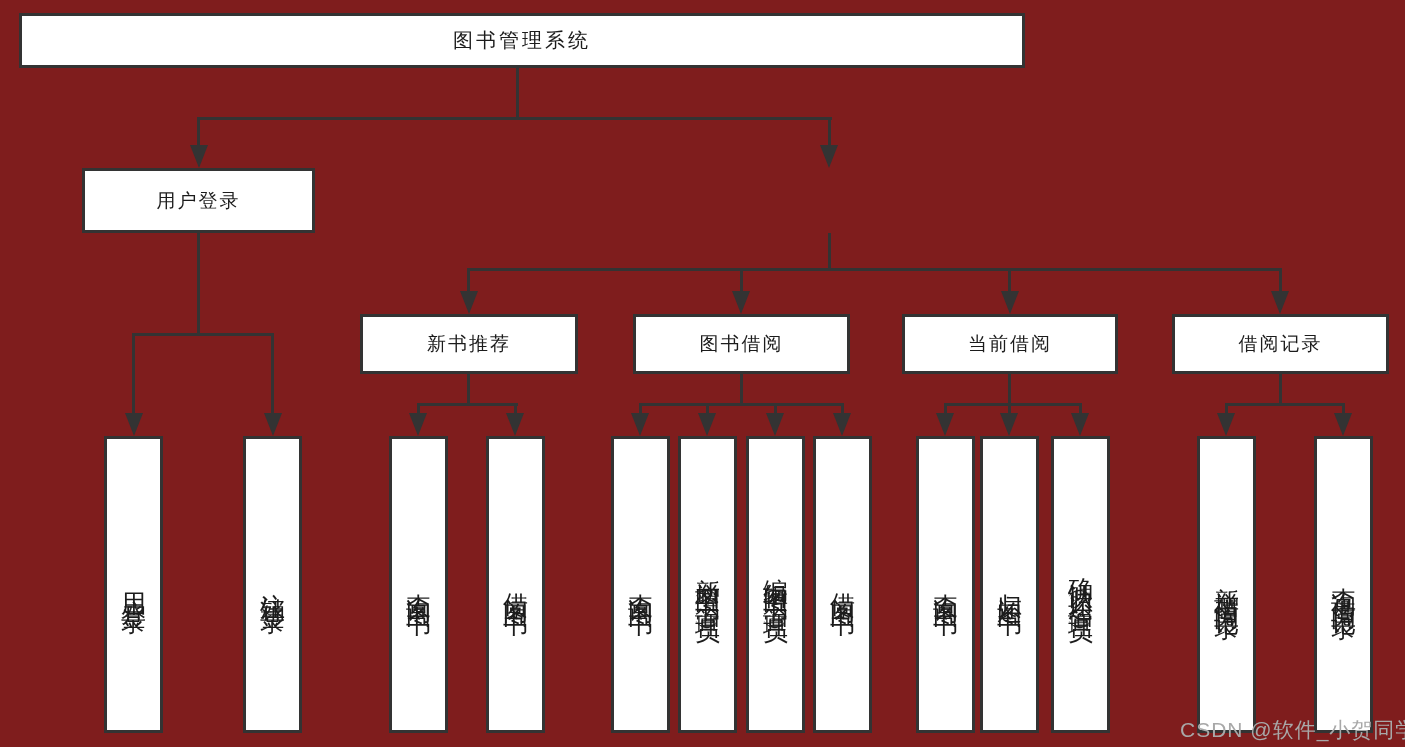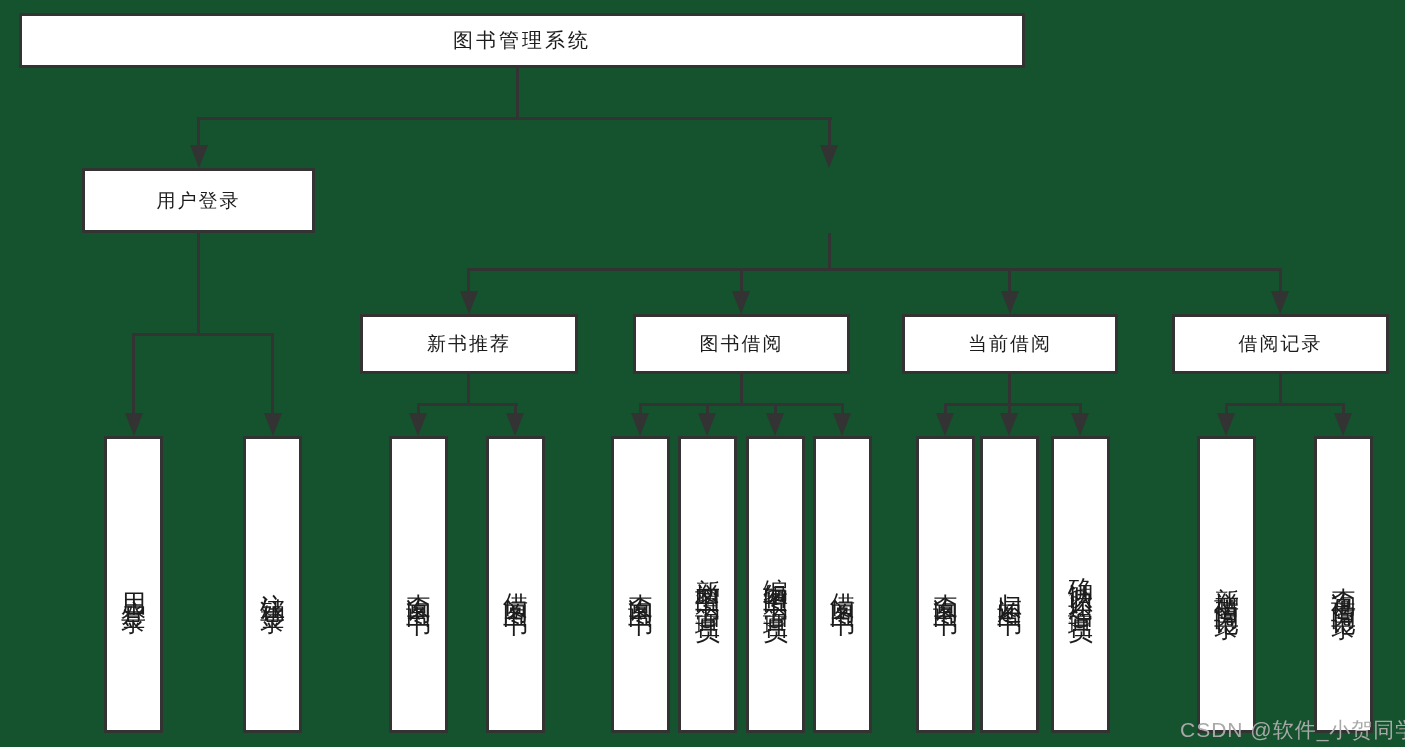--- a/index.html
+++ b/index.html
@@ -1,20 +1,20 @@
 <!DOCTYPE html>
 <html><head>
 <meta charset="utf-8">
 <style>
   html, body { margin: 0; padding: 0; background: #ffffff; }
   .canvas {
     position: relative;
     width: 1405px;
     height: 747px;
-    background: #14532d;
+    background: #7f1d1d;
     overflow: hidden;
     font-family: "Liberation Sans", sans-serif;
     color: #1c1c1c;
   }
   .box {
     position: absolute;
     box-sizing: border-box;
     border: 3px solid #333333;
     background: #ffffff;
     display: flex;

